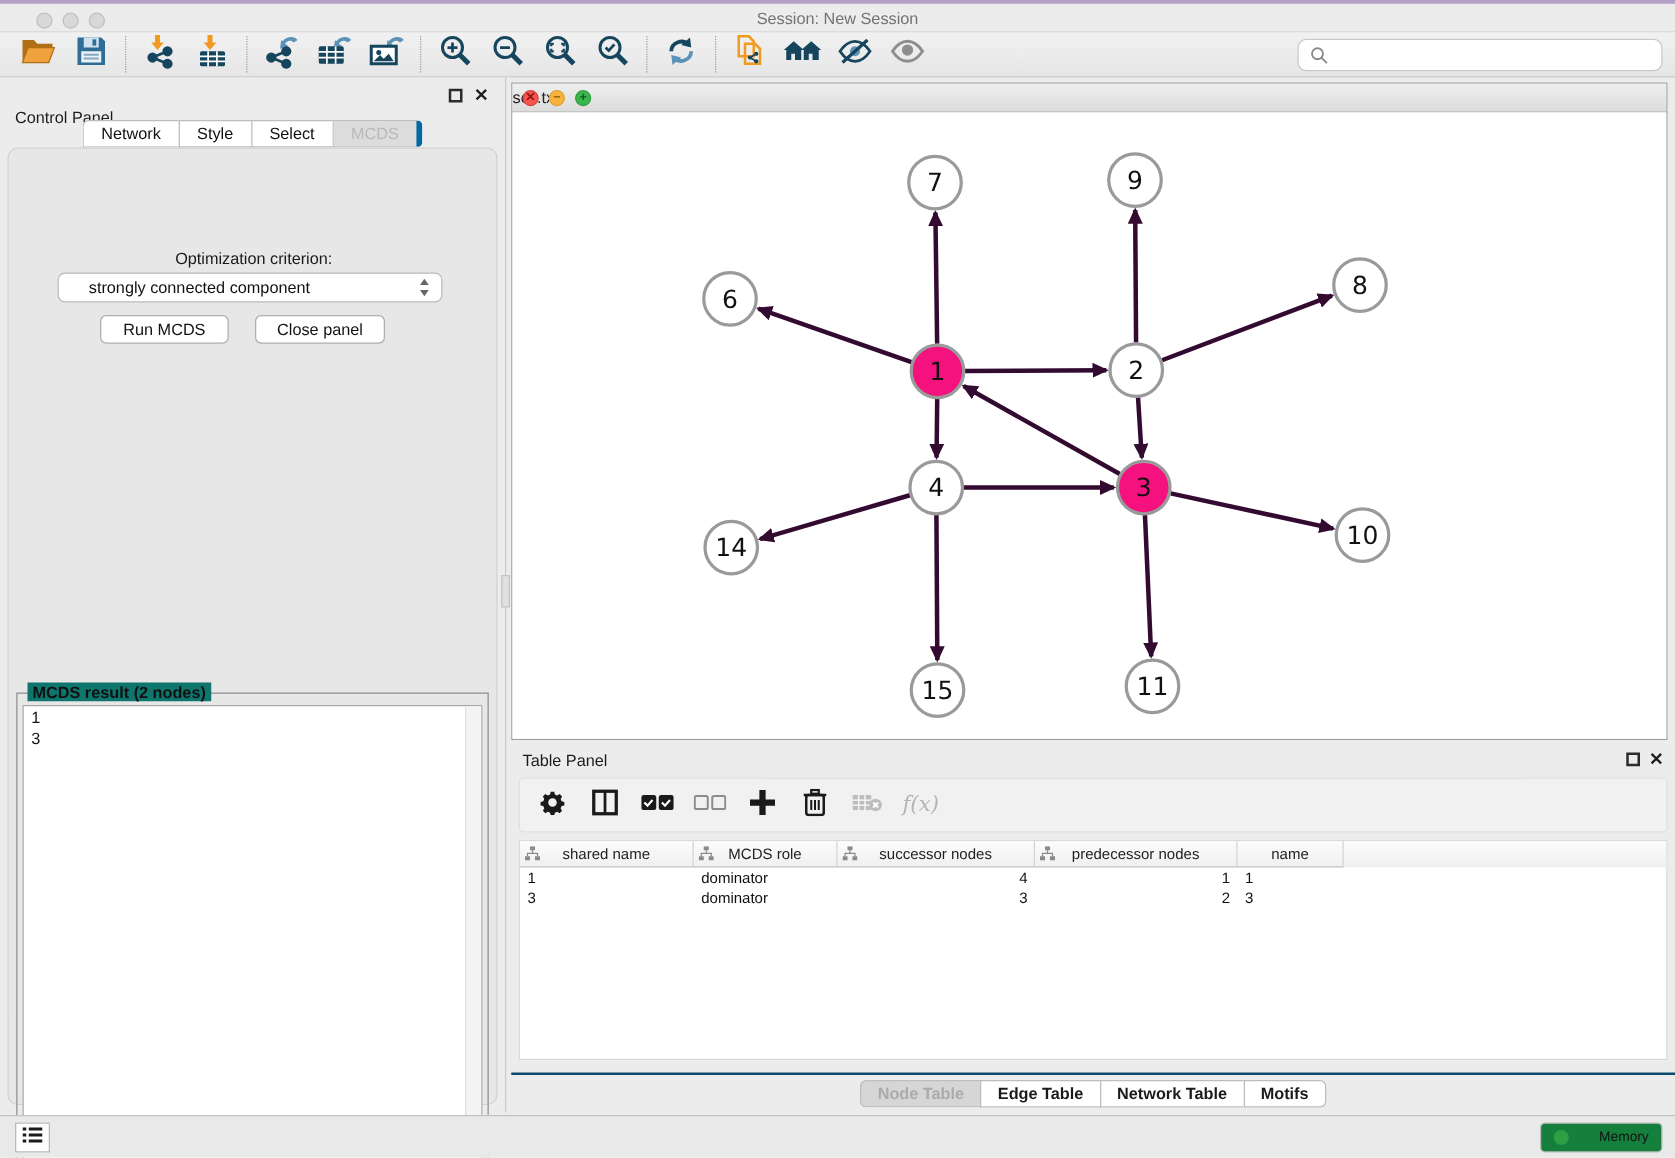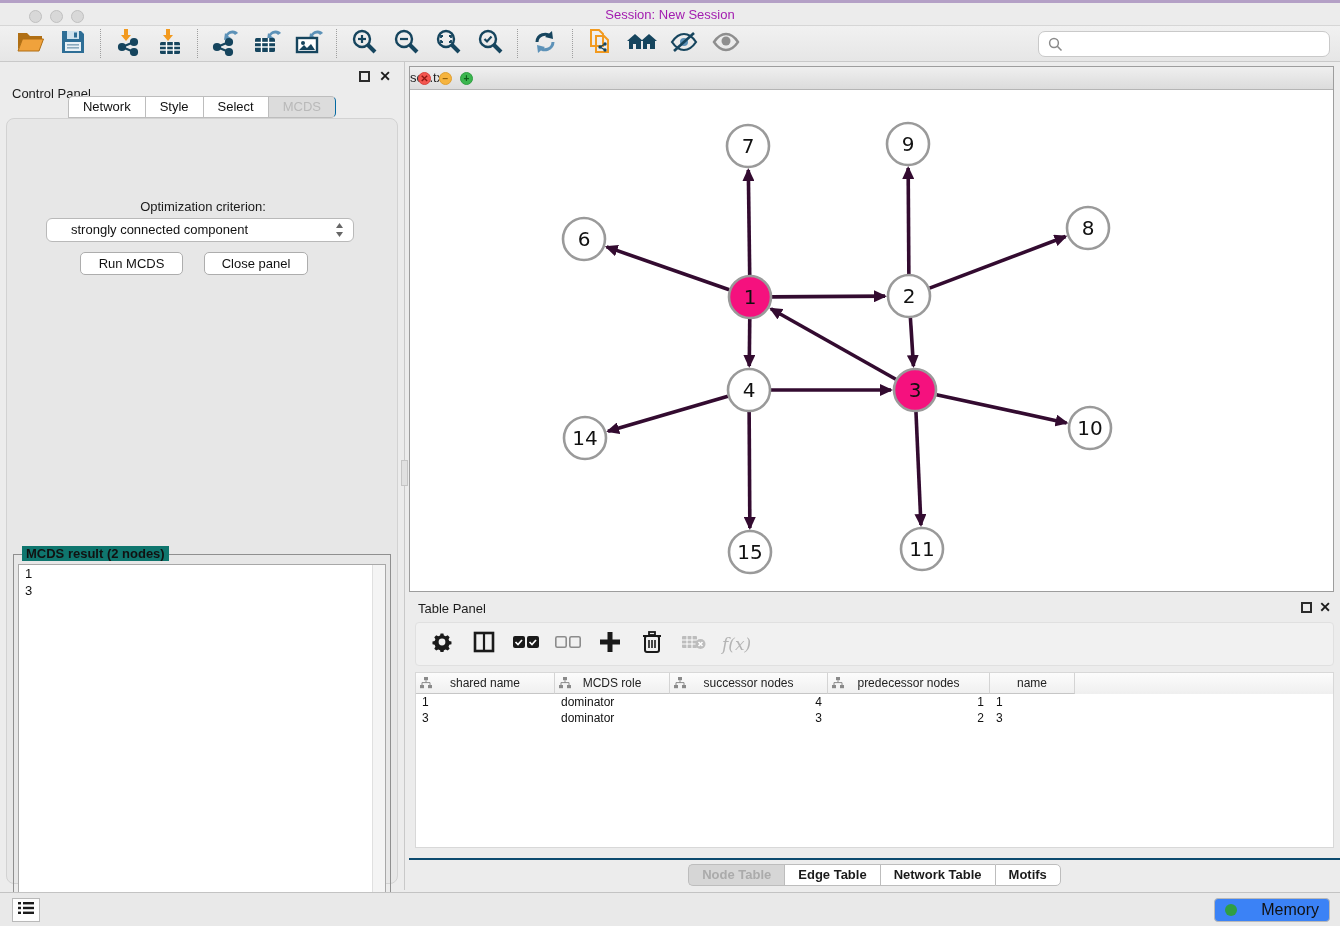--- a/index.html
+++ b/index.html
@@ -1,21 +1,21 @@
 <!DOCTYPE html>
 <html><head>
 <meta charset="utf-8">
 <style>
   * { margin:0; padding:0; box-sizing:border-box; }
   html,body { width:1340px; height:926px; font-family:"Liberation Sans", sans-serif; background:#ececec; overflow:hidden; position:relative; }
   .abs { position:absolute; }
 
   
   #titlebar { left:0; top:0; width:1340px; height:26px; background:#ececec; border-top:3px solid #b4a0c6; border-bottom:1px solid #d6d6d6; }
-  #titlebar .win-title { width:100%; text-align:center; line-height:23px; font-size:13px; color:#a21caf; }
+  #titlebar .win-title { width:100%; text-align:center; line-height:23px; font-size:13px; color:#737373; }
   .mac-dot { position:absolute; top:7px; width:13px; height:13px; border-radius:50%; background:#d8d8d8; border:1px solid #c0c0c0; }
 
   
   #toolbar { left:0; top:26px; width:1340px; height:36px; background:linear-gradient(#f1f1f1,#e6e6e6); border-bottom:1px solid #c9c9c9; display:flex; align-items:center; padding:0 10px; }
   .tb-btn { width:42px; height:32px; display:flex; align-items:center; justify-content:center; }
   .tb-sep { width:1px; align-self:stretch; margin:3px 6px; border-left:1px dotted #9f9f9f; }
   #search-wrap { margin-left:auto; }
   #search-input { width:292px; height:26px; border:1px solid #c9c9c9; border-radius:7px; background:#ffffff; padding:0 8px 0 28px; font-size:13px; color:#333; outline:none; }
   #search-icon { position:absolute; left:1048px; top:37px; }
 
@@ -23,21 +23,21 @@
   #control-panel { left:0; top:62px; width:404px; height:828px; background:#ececec; }
   #cp-header { position:relative; height:30px; }
   #cp-title { position:absolute; left:12px; top:8px; font-size:13px; color:#1c1c1c;margin-top:16px; }
   .panel-float { position:absolute; width:11px; height:11px; border:2px solid #2b2b2b; }
   .panel-close { position:absolute; font-size:14px; font-weight:bold; color:#1c1c1c; line-height:11px; }
   #cp-float { right:34px; top:9px; }
   #cp-close { right:13px; top:9px; }
   #cp-tabs { position:absolute; left:0; top:34px; width:404px; display:flex; justify-content:center; }
   .cp-tab { height:22px; line-height:20px; padding:0 14px; font-size:13px; background:#ffffff; color:#111; border:1px solid #bdbdbd; border-right:none; }
   .cp-tab:first-child { border-radius:5px 0 0 0; }
-  .cp-tab:last-child { border-right:1px solid #0369a1; border-radius:0 5px 5px 0; }
+  .cp-tab:last-child { border-right:5px solid #0369a1; border-radius:0 5px 5px 0; }
   .cp-tab.active { background:#dcdcdc; color:#b9b9b9; }
   #cp-body { position:absolute; left:6px; top:56px; width:392px; height:766px; background:#e7e7e7; border:1px solid #d2d2d2; border-radius:8px; }
   #opt-label { position:absolute; left:0; top:80px; width:392px; text-align:center; font-size:13px; color:#1a1a1a; }
   #opt-select { position:absolute; left:39px; top:99px; width:308px; height:24px; background:#ffffff; border:1px solid #b9b9b9; border-radius:6px; font-size:13px; color:#111; line-height:22px; padding-left:24px; }
   #opt-stepper { position:absolute; right:8px; top:3px; width:12px; height:16px; display:flex; flex-direction:column; align-items:center; justify-content:center; color:#666; }
   #opt-stepper svg { display:block; }
   .cp-btn { position:absolute; top:133px; height:23px; background:#ffffff; border:1px solid #adadad; border-radius:5px; font-size:13px; color:#111; text-align:center; line-height:21px; }
   #run-btn { left:73px; width:103px; }
   #closepanel-btn { left:197px; width:104px; }
   #mcds-group { position:absolute; left:6px; top:435px; width:378px; height:383px; border:1px solid #8f8f8f; }
@@ -76,21 +76,21 @@
   .gr-cell { font-size:12px; color:#111; line-height:16px; padding:0 6px; overflow:hidden; white-space:nowrap; }
   #tp-tabs-strip { position:absolute; left:0; top:263px; width:931px; height:32px; display:flex; align-items:center; justify-content:center; background:#ececec; border-top:2px solid #0c4a6e; }
   .tp-tab { height:22px; line-height:20px; padding:0 13px; font-size:13px; font-weight:bold; background:#ffffff; color:#1a1a1a; border:1px solid #bdbdbd; border-right:none; }
   .tp-tab:first-child { border-radius:5px 0 0 5px; }
   .tp-tab:last-child { border-right:1px solid #bdbdbd; border-radius:0 5px 5px 0; }
   .tp-tab.active { background:#d6d6d6; color:#ababab; }
 
   
   #statusbar { left:0; top:892px; width:1340px; height:34px; background:#e9e9e9; border-top:1px solid #c3c3c3; }
   #list-btn { position:absolute; left:12px; top:5px; width:28px; height:24px; background:#fdfdfd; border:1px solid #b9b9b9; display:flex; align-items:center; justify-content:center; }
-  #memory-btn { position:absolute; right:10px; top:5px; height:24px; background:#3b82f6; border:1px solid #b9b9b9; border-radius:4px; display:flex; align-items:center; gap:24px; padding:0 10px; font-size:16px; color:#111; }
+  #memory-btn { position:absolute; right:10px; top:5px; height:24px; background:#15803d; border:1px solid #b9b9b9; border-radius:4px; display:flex; align-items:center; gap:24px; padding:0 10px; font-size:11px; color:#111; }
   #memory-dot { width:12px; height:12px; border-radius:50%; background:#2f9e44; }
 </style>
 </head>
 <body>
 
 <div id="titlebar" class="abs">
   <span class="mac-dot" style="left:29px"></span>
   <span class="mac-dot" style="left:50px"></span>
   <span class="mac-dot" style="left:71px"></span>
   <div class="win-title">Session: New Session</div>

